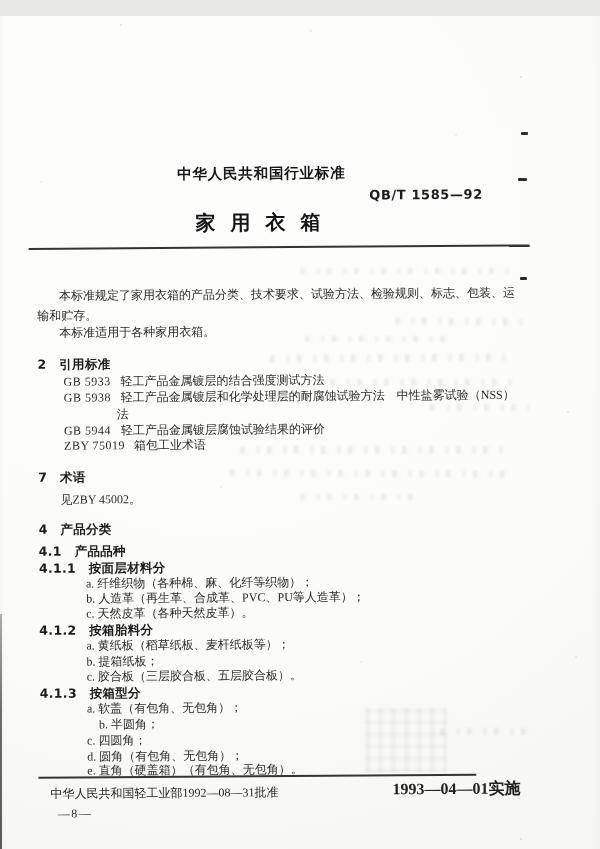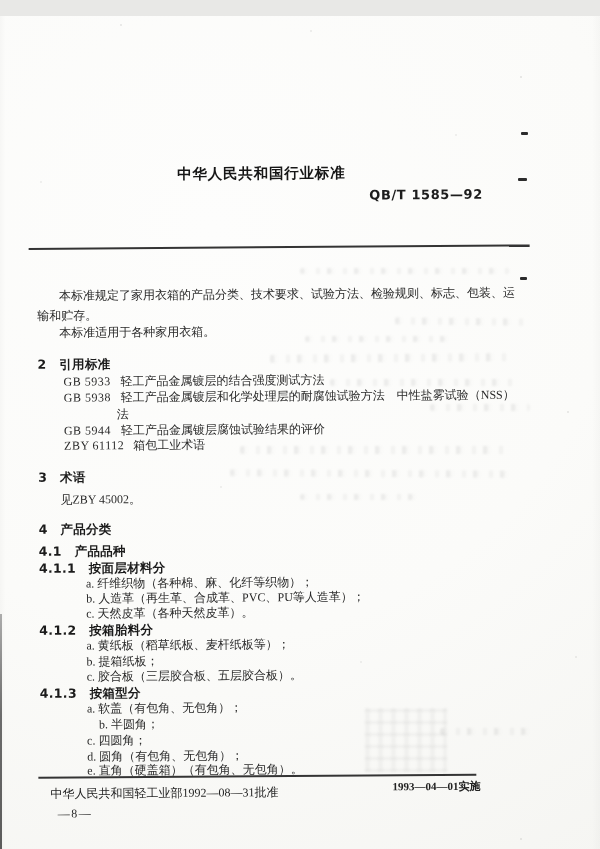--- a/index.html
+++ b/index.html
@@ -19,21 +19,21 @@
     font-weight:700;font-size:14.5px;letter-spacing:.8px;color:#161616;white-space:nowrap;}
   .hdr-code{position:absolute;left:371px;top:172px;font-family:"DejaVu Sans","Liberation Sans",sans-serif;
     font-weight:700;font-size:13px;letter-spacing:.6px;color:#1d1d1d;white-space:nowrap;}
   .doc-title{position:absolute;left:197px;top:193px;font-family:"DejaVu Sans","Liberation Sans",sans-serif;
     font-weight:700;font-size:20px;letter-spacing:15px;color:#141414;white-space:nowrap;}
   .rule{position:absolute;height:1.6px;background:#343434;}
   .rule-top{left:30px;top:230px;width:501px;}
   .rule-bottom{left:36px;top:759px;width:438px;}
   .refcode{display:inline-block;min-width:48px;margin-right:9px;letter-spacing:.5px;}
   .footer-l{position:absolute;left:48px;top:768px;font-size:12px;white-space:nowrap;color:#222;}
-  .footer-r{position:absolute;left:390px;top:764px;font-size:11px;white-space:nowrap;color:#222;font-weight:600;}
+  .footer-r{position:absolute;left:390px;top:764px;font-size:16px;white-space:nowrap;color:#222;font-weight:600;}
   .pageno{position:absolute;left:55px;top:789px;font-size:12px;letter-spacing:1.5px;color:#2a2a2a;}
   
   .smear{position:absolute;opacity:.5;filter:blur(.8px);border-radius:2px;
     background:repeating-linear-gradient(90deg, rgba(105,105,105,.22) 0 4px, rgba(150,150,150,.08) 4px 7px,
       transparent 7px 16px, rgba(120,120,120,.14) 16px 20px, transparent 20px 27px);}
   .smearblock{position:absolute;opacity:.4;filter:blur(1px);
     background:
       repeating-linear-gradient(0deg, rgba(110,110,110,.16) 0 3px, transparent 3px 12px),
       repeating-linear-gradient(90deg, rgba(110,110,110,.14) 0 5px, transparent 5px 13px);}
   .mark{position:absolute;background:#2c2c2c;border-radius:1px;}
@@ -48,42 +48,43 @@
 </style>
 </head>
 <body>
 
 <div class="page">
 
   <div class="sheet">
 
     <div class="hdr-label">中华人民共和国行业标准</div>
     <div class="hdr-code">QB/T 1585—92</div>
+    <div class="doc-title">家用衣箱</div>
     <div class="rule rule-top"></div>
 
     <div class="ln" style="left:60px;top:271px">本标准规定了家用衣箱的产品分类、技术要求、试验方法、检验规则、标志、包装、运</div>
     <div class="ln" style="left:38px;top:291px">输和贮存。</div>
     <div class="ln" style="left:60px;top:308px">本标准适用于各种家用衣箱。</div>
 
     <div class="ln b" style="left:38px;top:339px">2　引用标准</div>
     <div class="ln" style="left:64px;top:357px">
       <span class="refcode">GB 5933</span><span>轻工产品金属镀层的结合强度测试方法</span>
     </div>
     <div class="ln" style="left:64px;top:373px">
       <span class="refcode">GB 5938</span><span>轻工产品金属镀层和化学处理层的耐腐蚀试验方法　中性盐雾试验（NSS）</span>
     </div>
     <div class="ln" style="left:117px;top:390px">法</div>
     <div class="ln" style="left:64px;top:406px">
       <span class="refcode">GB 5944</span><span>轻工产品金属镀层腐蚀试验结果的评价</span>
     </div>
     <div class="ln" style="left:64px;top:421px">
-      <span class="refcode">ZBY 61112</span><span>箱包工业术语</span>
+      <span class="refcode">ZBY 75019</span><span>箱包工业术语</span>
     </div>
 
-    <div class="ln b" style="left:38px;top:452px">3　术语</div>
+    <div class="ln b" style="left:38px;top:452px">7　术语</div>
     <div class="ln" style="left:60px;top:475px">见ZBY 45002。</div>
 
     <div class="ln b" style="left:38px;top:504px">4　产品分类</div>
     <div class="ln b" style="left:38px;top:526px">4.1　产品品种</div>
     <div class="ln b" style="left:38px;top:543px">4.1.1　按面层材料分</div>
     <div class="ln" style="left:85px;top:559px">a. 纤维织物（各种棉、麻、化纤等织物）；</div>
     <div class="ln" style="left:85px;top:574px">b. 人造革（再生革、合成革、PVC、PU等人造革）；</div>
     <div class="ln" style="left:85px;top:589px">c. 天然皮革（各种天然皮革）。</div>
     <div class="ln b" style="left:38px;top:605px">4.1.2　按箱胎料分</div>
     <div class="ln" style="left:85px;top:621px">a. 黄纸板（稻草纸板、麦杆纸板等）；</div>

